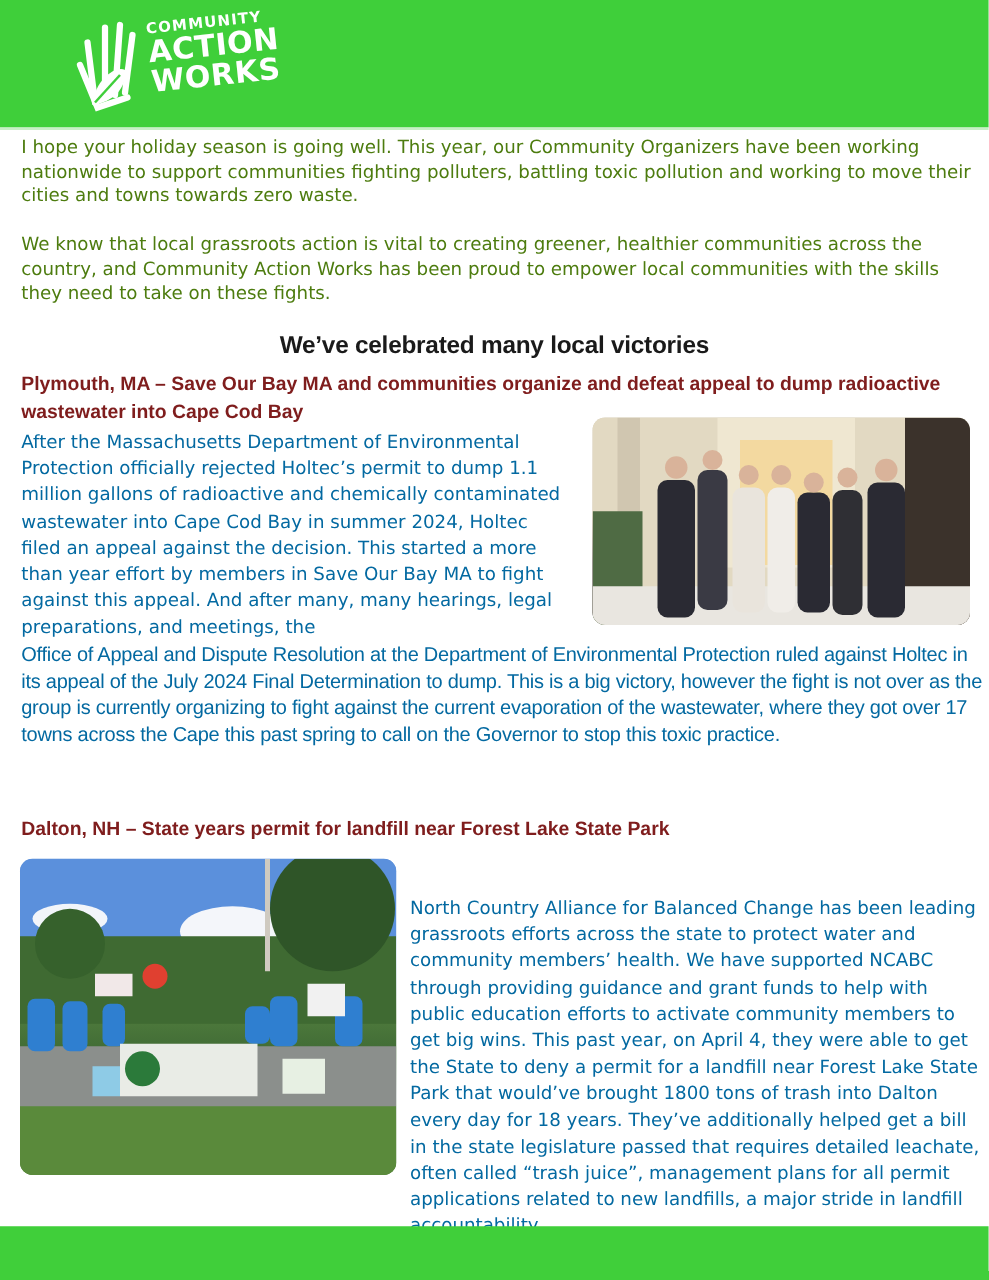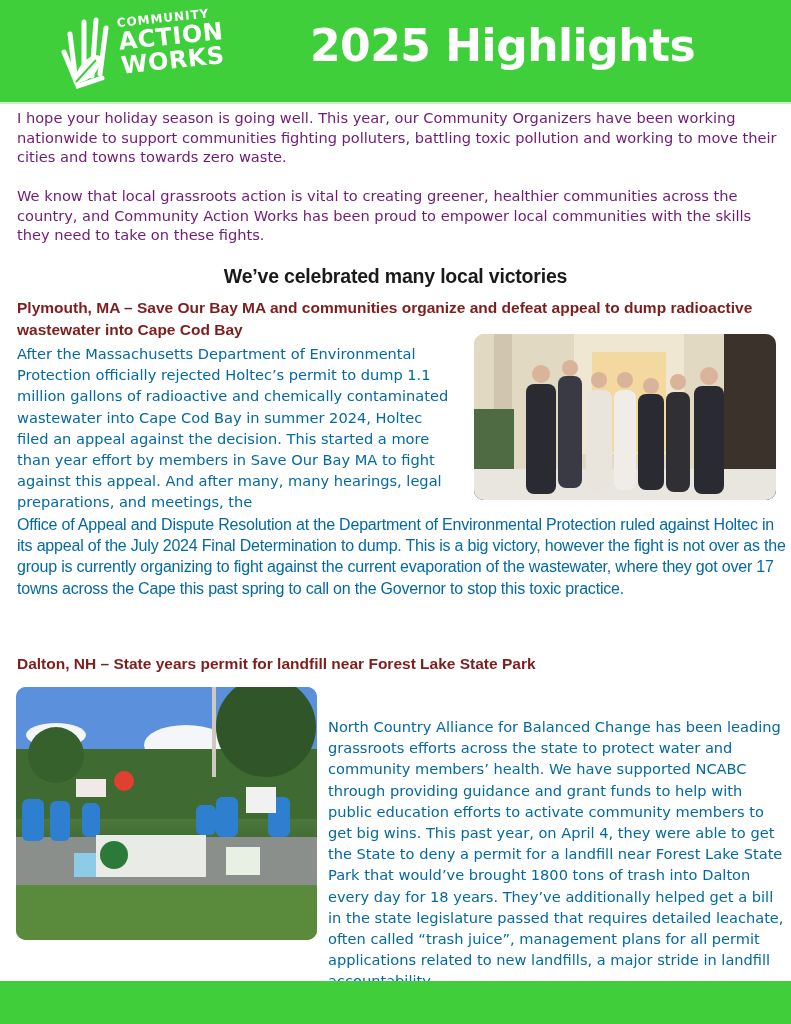--- a/index.html
+++ b/index.html
@@ -8,21 +8,21 @@
 
   .header { position: absolute; left: 0; top: 0; width: 791px; height: 102px; background: #3fcf3a; }
   .header-line { position: absolute; left: 0; top: 102px; width: 791px; height: 2px; background: #c8efc6; }
   .logo { position: absolute; left: 56px; top: 12px; width: 180px; height: 82px; }
   .logo-words { position: absolute; left: 60px; top: 4px; color: #fff; font-family: "DejaVu Sans", sans-serif; font-weight: bold; transform: rotate(-6deg); transform-origin: left top; }
   .logo-words .w1 { font-size: 12px; letter-spacing: 1px; line-height: 14px; }
   .logo-words .w2 { font-size: 24px; line-height: 24px; letter-spacing: 0.5px; }
   .logo-words .w3 { font-size: 24px; line-height: 24px; letter-spacing: 0.5px; }
   .title { position: absolute; left: 310px; top: 20px; font-size: 44px; font-weight: bold; color: #fff; font-family: "DejaVu Sans", sans-serif; letter-spacing: -0.5px; }
 
-  .intro { position: absolute; left: 17px; width: 760px; font-size: 14.6px; line-height: 19.5px; color: #701a75; }
+  .intro { position: absolute; left: 17px; width: 760px; font-size: 14.6px; line-height: 19.5px; color: #4d7c0f; }
   .p1 { top: 108px; }
   .p2 { top: 186px; }
 
   .section-heading { position: absolute; left: 0; width: 791px; top: 265px; text-align: center; font-size: 19.5px; font-weight: bold; color: #1a1a1a; font-family: Liberation Sans, sans-serif; letter-spacing: -0.2px; }
 
   .story-title { position: absolute; left: 17px; width: 760px; font-size: 15.5px; font-weight: bold; line-height: 22px; color: #7f1d1d; font-family: "Liberation Sans", sans-serif; }
   .st1 { top: 297px; }
   .st2 { top: 653px; }
 
   .body-text { position: absolute; font-size: 14.6px; line-height: 21.2px; color: #0369a1; }
@@ -51,21 +51,20 @@
       </g>
       <path d="M18 72 C 20 50, 38 40, 44 44 C 46 58, 34 70, 18 72 Z" fill="#fff"></path>
       <path d="M20 70 L40 48" stroke="#3fcf3a" stroke-width="2"></path>
     </svg>
     <div class="logo-words">
       <div class="w1">COMMUNITY</div>
       <div class="w2">ACTION</div>
       <div class="w3">WORKS</div>
     </div>
   </div>
-  <div class="title">2025 Highlights</div>
 </div>
 <div class="header-line"></div>
 
 <p class="intro p1">I hope your holiday season is going well. This year, our Community Organizers have been working nationwide to support communities fighting polluters, battling toxic pollution and working to move their cities and towns towards zero waste.</p>
 <p class="intro p2">We know that local grassroots action is vital to creating greener, healthier communities across the country, and Community Action Works has been proud to empower local communities with the skills they need to take on these fights.</p>
 
 <h2 class="section-heading">We’ve celebrated many local victories</h2>
 
 <h3 class="story-title st1">Plymouth, MA – Save Our Bay MA and communities organize and defeat appeal to dump radioactive wastewater into Cape Cod Bay</h3>
 <p class="body-text b1a">After the Massachusetts Department of Environmental Protection officially rejected Holtec’s permit to dump 1.1 million gallons of radioactive and chemically contaminated wastewater into Cape Cod Bay in summer 2024, Holtec filed an appeal against the decision. This started a more than year effort by members in Save Our Bay MA to fight against this appeal. And after many, many hearings, legal preparations, and meetings, the</p>

